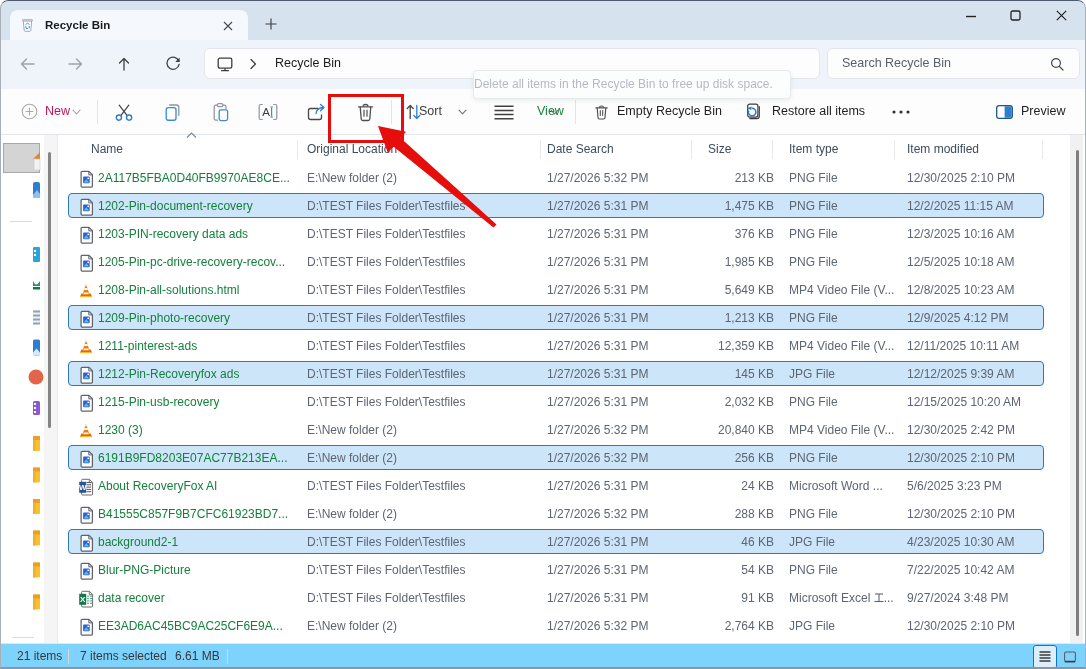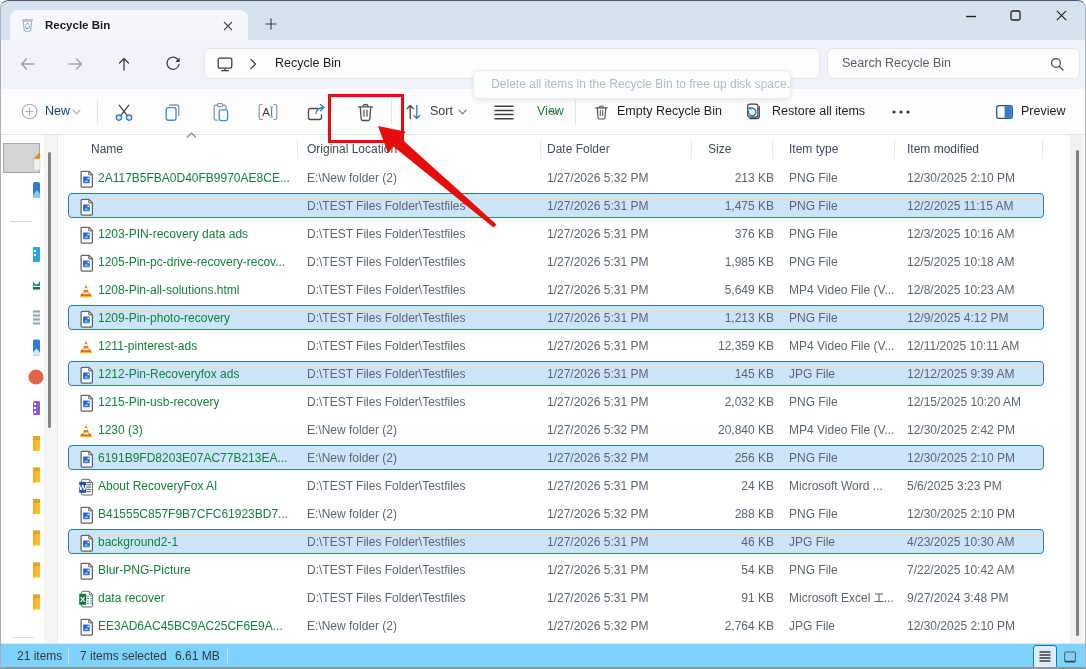--- a/index.html
+++ b/index.html
@@ -44,21 +44,21 @@
 #fstrack{position:absolute;left:1070px;top:0;width:13px;height:508px;background:#f1f1f1}
 #fsthumb{position:absolute;left:5.5px;top:15px;width:3px;height:486px;background:#7f7f7f;border-radius:2px}
 
 #status{position:absolute;left:0;top:643px;width:1086px;height:26px;background:#7dd3fc;border-top:1px solid #e6e6e6}
 #status .st{position:absolute;top:0;line-height:24px;font-size:12px;color:#34383e}
 .stsep{position:absolute;top:5px;width:1px;height:15px;background:#d8d8d8}
 
 .wb{position:absolute;pointer-events:none}
 
 #redrect{position:absolute;left:327.5px;top:94px;width:76px;height:48.5px;border:3.2px solid #e60d0d}
-#tooltip{position:absolute;left:473px;top:70px;width:318px;height:29px;background:#fcfdfd;border:1px solid #e7eaed;border-radius:4px;box-shadow:0 2px 5px rgba(0,0,0,0.07);text-align:right;line-height:27px;font-size:12px;color:#b4bac2}
+#tooltip{position:absolute;left:473px;top:70px;width:318px;height:29px;background:#fcfdfd;border:1px solid #e7eaed;border-radius:4px;box-shadow:0 2px 5px rgba(0,0,0,0.07);text-align:left;line-height:27px;font-size:12px;color:#b4bac2}
 </style></head>
 <body>
 <div id="win">
 
 <div id="titlebar"></div>
 <div id="tab">
   <svg class="abs" style="left:11px;top:7px" width="13" height="15" viewBox="0 0 13 15">
         <path d="M2.3 3.9 L3.2 13.3 Q3.3 14.3 4.3 14.3 L8.7 14.3 Q9.7 14.3 9.8 13.3 L10.7 3.9 Z" fill="#fafbfc" stroke="#9aa1a8" stroke-width="0.9"></path>
         <rect x="1.4" y="2.6" width="10.2" height="1.3" rx="0.6" fill="#e7eaee" stroke="#9aa1a8" stroke-width="0.7"></rect>
         <path d="M4.6 7.6 L6.5 6.2 L8.4 7.6" stroke="#2f86cc" stroke-width="0.9" fill="none"></path>
@@ -116,21 +116,21 @@
           <path d="M9.3 9.3 L13 13" stroke="#43474d" stroke-width="1.2" stroke-linecap="round"></path>
         </svg>
   </div>
 </div>
 
 <div id="toolbar">
   <svg class="abs" style="left:21px;top:14px" width="17" height="17" viewBox="0 0 17 17">
         <circle cx="8.5" cy="8.5" r="7.3" fill="none" stroke="#ababab" stroke-width="1.1"></circle>
         <path d="M8.5 5 L8.5 12 M5 8.5 L12 8.5" stroke="#ababab" stroke-width="1.1" stroke-linecap="round"></path>
       </svg>
-  <span class="tbtxt" style="left:45px;color:#0c4a6e">New</span>
+  <span class="tbtxt" style="left:45px;color:#be185d">New</span>
   <svg class="abs" style="left:72px;top:20px" width="9" height="6" viewBox="0 0 9 6">
         <path d="M1 1.2 L4.5 4.8 L8 1.2" stroke="#a8a8a8" stroke-width="1.1" fill="none" stroke-linecap="round" stroke-linejoin="round"></path>
       </svg>
   <div class="tbsep" style="left:97px"></div>
   <div class="tbsep" style="left:391px"></div>
 
   <svg class="abs" style="left:114px;top:14px" width="20" height="19" viewBox="0 0 20 19">
         <path d="M5.2 2.2 L13.2 12.6 M14.8 2.2 L6.8 12.6" stroke="#474747" stroke-width="1.3" stroke-linecap="round"></path>
         <circle cx="4.9" cy="14.6" r="2.6" fill="none" stroke="#2f7dcc" stroke-width="1.4"></circle>
         <circle cx="15.1" cy="14.6" r="2.6" fill="none" stroke="#2f7dcc" stroke-width="1.4"></circle>
@@ -164,21 +164,21 @@
         <path d="M3.5 3.8 L17.5 3.8" stroke="#4f4f4f" stroke-width="1.3" stroke-linecap="round"></path>
         <path d="M8 3.6 Q8 1.5 10.5 1.5 Q13 1.5 13 3.6" stroke="#4f4f4f" stroke-width="1.3" fill="none"></path>
         <path d="M5.2 3.8 L6.2 16 Q6.3 17.5 7.8 17.5 L13.2 17.5 Q14.7 17.5 14.8 16 L15.8 3.8" stroke="#4f4f4f" stroke-width="1.3" fill="none"></path>
         <path d="M9 7.2 L9 13.2 M12 7.2 L12 13.2" stroke="#4f4f4f" stroke-width="1.2" stroke-linecap="round"></path>
       </svg>
 
   <svg class="abs" style="left:406px;top:14px" width="15" height="18" viewBox="0 0 15 18">
         <path d="M4.2 15.5 L4.2 2.5 M1.2 5.5 L4.2 2.5 L7.2 5.5" stroke="#454545" stroke-width="1.3" fill="none" stroke-linecap="round" stroke-linejoin="round"></path>
         <path d="M10.8 2.5 L10.8 15.5 M7.8 12.5 L10.8 15.5 L13.8 12.5" stroke="#2f7dcc" stroke-width="1.3" fill="none" stroke-linecap="round" stroke-linejoin="round"></path>
       </svg>
-  <span class="tbtxt" style="left:430px;color:#3d3d3d">Sort</span>
+  <span class="tbtxt" style="left:419px;color:#3d3d3d">Sort</span>
   <svg class="abs" style="left:458px;top:20px" width="9" height="6" viewBox="0 0 9 6">
         <path d="M1 1.2 L4.5 4.8 L8 1.2" stroke="#6f6f6f" stroke-width="1.1" fill="none" stroke-linecap="round" stroke-linejoin="round"></path>
       </svg>
 
   <svg class="abs" style="left:494px;top:16px" width="20" height="15" viewBox="0 0 20 15">
         <path d="M0.5 1.2 L19.5 1.2 M0.5 5.4 L19.5 5.4 M0.5 9.6 L19.5 9.6 M0.5 13.8 L19.5 13.8" stroke="#3f3f3f" stroke-width="1.5"></path>
       </svg>
   <span class="tbtxt" style="left:537px;color:#15803d">View</span>
   <svg class="abs" style="left:550px;top:20px" width="9" height="6" viewBox="0 0 9 6">
         <path d="M1 1.2 L4.5 4.8 L8 1.2" stroke="#6f6f6f" stroke-width="1.1" fill="none" stroke-linecap="round" stroke-linejoin="round"></path>
@@ -271,21 +271,21 @@
     <div id="sbtrack">
           <div id="sbthumb"></div>
         </div>
   </div>
   <div id="hdr">
     <span class="h" style="left:33px">Name</span>
     <svg class="abs" style="left:128px;top:-4px" width="11" height="7" viewBox="0 0 11 7">
           <path d="M1 5.5 L5.5 1 L10 5.5" stroke="#7c8794" stroke-width="1.1" fill="none"></path>
         </svg>
     <span class="h" style="left:249px">Original Location</span>
-    <span class="h" style="left:489px">Date Folder</span>
+    <span class="h" style="left:489px">Date Search</span>
     <span class="h" style="left:650px">Size</span>
     <span class="h" style="left:731px">Item type</span>
     <span class="h" style="left:849px">Item modified</span>
     <div class="hsep" style="left:239px"></div>
     <div class="hsep" style="left:482px"></div>
     <div class="hsep" style="left:633px"></div>
     <div class="hsep" style="left:714px"></div>
     <div class="hsep" style="left:836px"></div>
     <div class="hsep" style="left:984px"></div>
   </div>
@@ -306,20 +306,21 @@
 </div>
 <div class="row" style="top:57px">
         <div class="selrect"></div>
 <span class="ric"><svg class="fic" width="16" height="18" viewBox="0 0 16 18">
             <path d="M4.1 1.3 L10.9 1.3 L14.4 4.8 L14.4 16 Q14.4 17 13.4 17 L4.1 17 Q3.1 17 3.1 16 L3.1 2.3 Q3.1 1.3 4.1 1.3 Z" fill="#fff" stroke="#5f6368" stroke-width="1.25"></path>
             <path d="M10.8 1.5 L10.8 4.9 L14.2 4.9" fill="none" stroke="#5f6368" stroke-width="1"></path>
             <rect x="5.1" y="6.6" width="6.6" height="6.6" rx="0.8" fill="#2d62cd"></rect>
             <path d="M5.6 12.5 L8.3 9.2 L11.2 12.5 Z" fill="#5fb8f2"></path>
             <circle cx="10.2" cy="8.3" r="0.9" fill="#fff"></circle>
           </svg></span>
+<span class="cell name">1202-Pin-document-recovery</span>
 <span class="cell loc">D:\TEST Files Folder\Testfiles</span>
 <span class="cell dd">1/27/2026 5:31 PM</span>
 <span class="cell size">1,475 KB</span>
 <span class="cell typ">PNG File</span>
 <span class="cell dm">12/2/2025 11:15 AM</span>
 </div>
 <div class="row" style="top:85px">
 <span class="ric"><svg class="fic" width="16" height="18" viewBox="0 0 16 18">
             <path d="M4.1 1.3 L10.9 1.3 L14.4 4.8 L14.4 16 Q14.4 17 13.4 17 L4.1 17 Q3.1 17 3.1 16 L3.1 2.3 Q3.1 1.3 4.1 1.3 Z" fill="#fff" stroke="#5f6368" stroke-width="1.25"></path>
             <path d="M10.8 1.5 L10.8 4.9 L14.2 4.9" fill="none" stroke="#5f6368" stroke-width="1"></path>

